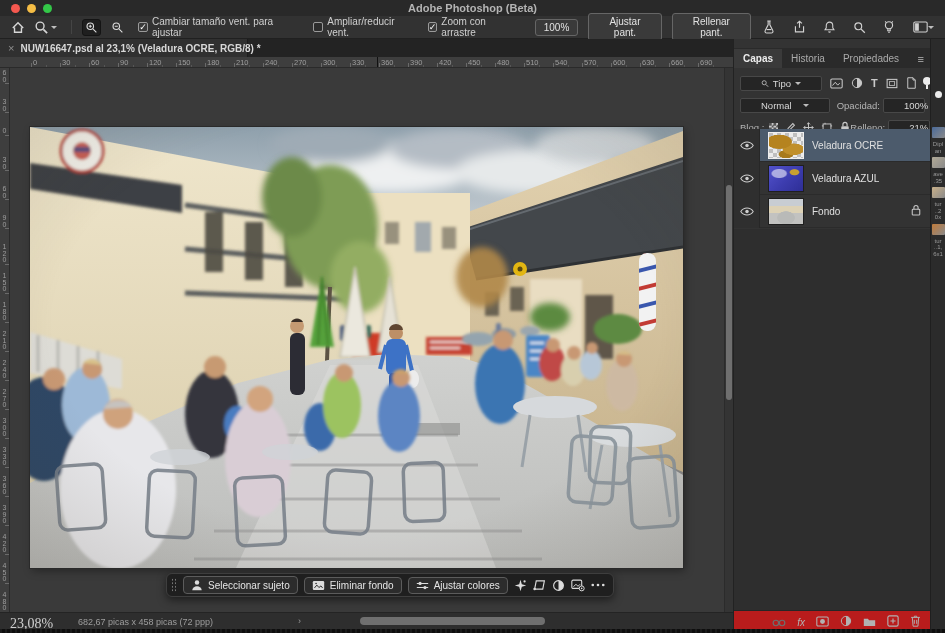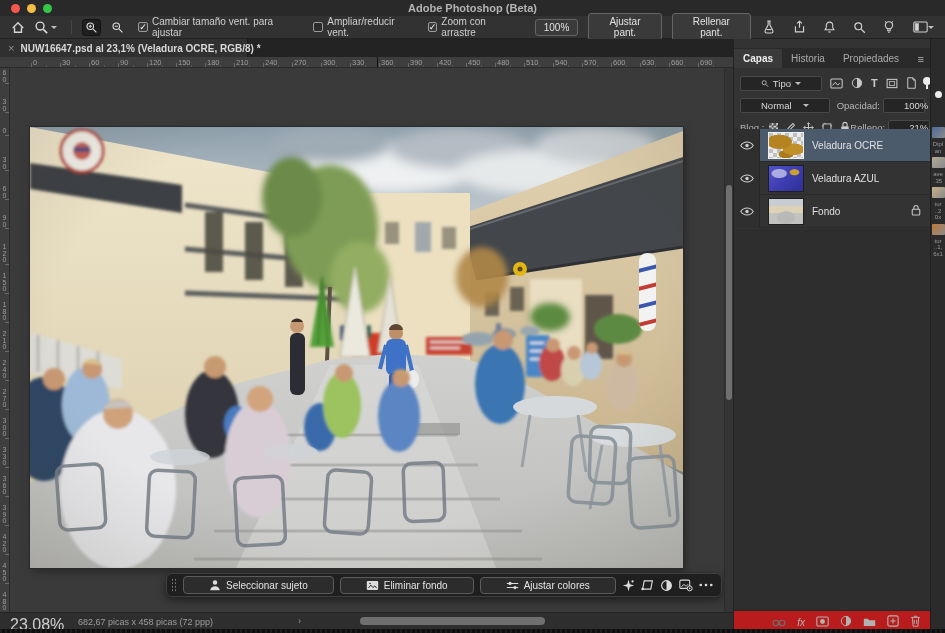--- a/index.html
+++ b/index.html
@@ -57,21 +57,21 @@
   .photo-frame svg { display:block; }
   .vscroll { left:724px; top:68px; width:9px; height:544px; background:#343434; position:absolute; border-left:1px solid #2b2b2b; }
   .vthumb { position:absolute; left:1px; top:117px; width:6px; height:215px; border-radius:4px; background:#6f6f6f; }
 
   
   .taskbar { position:absolute; left:156px; top:505px; height:24px; background:#1f1f1f; border:1px solid #3e3e3e;
     border-radius:6px; box-shadow:0 3px 8px rgba(0,0,0,.5); display:flex; align-items:center; gap:6px; padding:0 8px 0 4px; }
   .drag-dots { width:6px; height:14px; background:
     radial-gradient(circle, #777 0.8px, transparent 1px) 0 0/3px 3.5px; }
   .tbtn { display:flex; align-items:center; gap:5px; border:1px solid #5c5c5c; border-radius:4px; background:#2c2c2c;
-    color:#e4e4e4; font-size:10px; padding:2px 25px; white-space:nowrap; }
+    color:#e4e4e4; font-size:10px; padding:2px 7px; white-space:nowrap; }
   .tico { display:flex; align-items:center; color:#dcdcdc; }
 
   
   .rightcol { left:733px; top:39px; width:197px; height:594px; background:#333; position:absolute; border-left:1px solid #222; }
   .ptabs { position:absolute; left:0; top:9px; width:197px; height:20px; background:#2a2a2a; display:flex; align-items:flex-end; }
   .ptab { font-size:10px; color:#ababab; padding:4px 9px 4px; }
   .ptab.active { background:#3a3a3a; color:#ececec; font-weight:bold; }
   .pmenu { margin-left:auto; color:#b9b9b9; font-size:11px; padding:0 7px 3px; letter-spacing:0; }
   .prow { position:absolute; left:0; width:197px; display:flex; align-items:center; padding:0 6px; }
   .field { background:#252525; border:1px solid #484848; border-radius:2px; color:#d8d8d8; font-size:9.5px;
@@ -109,21 +109,21 @@
 
   
   .libstrip { left:930px; top:39px; width:15px; height:594px; background:#2b2b2b; position:absolute; border-left:1px solid #1f1f1f;
     display:flex; flex-direction:column; align-items:center; padding-top:14px; gap:3px; overflow:hidden; }
   .lib-dot { width:7px; height:7px; border-radius:50%; background:#eaeaea; margin:38px 0 26px; }
   .lib-thumb { width:13px; height:11px; border-radius:1px; }
   .lib-txt { font-size:6px; line-height:6.5px; color:#9a9a9a; text-align:center; white-space:pre-line; }
 
   
   .statusbar { left:0; top:612px; width:733px; height:17px; background:#2e2e2e; position:absolute; border-top:1px solid #242424; }
-  .szoom { position:absolute; left:10px; top:3px; font-size:16px; color:#cfcfcf; }
+  .szoom { position:absolute; left:10px; top:3px; font-size:14px; color:#cfcfcf;font-family:Liberation Serif, serif; }
   .sinfo { position:absolute; left:78px; top:4px; font-size:9px; color:#9d9d9d; }
   .schev { position:absolute; left:298px; top:3px; font-size:9px; color:#9d9d9d; }
   .hthumb { position:absolute; left:360px; top:4px; width:185px; height:8px; border-radius:4px; background:#6f6f6f; }
   .bottom-edge { left:0; top:629px; width:945px; height:4px; background:#0e0e0e; position:absolute; }
   .bottom-edge::after { content:""; position:absolute; inset:0;
     background:repeating-linear-gradient(90deg, #2a2a2a 0 2px, transparent 2px 5px); opacity:.5; }
 </style>
 </head>
 <body>
 

